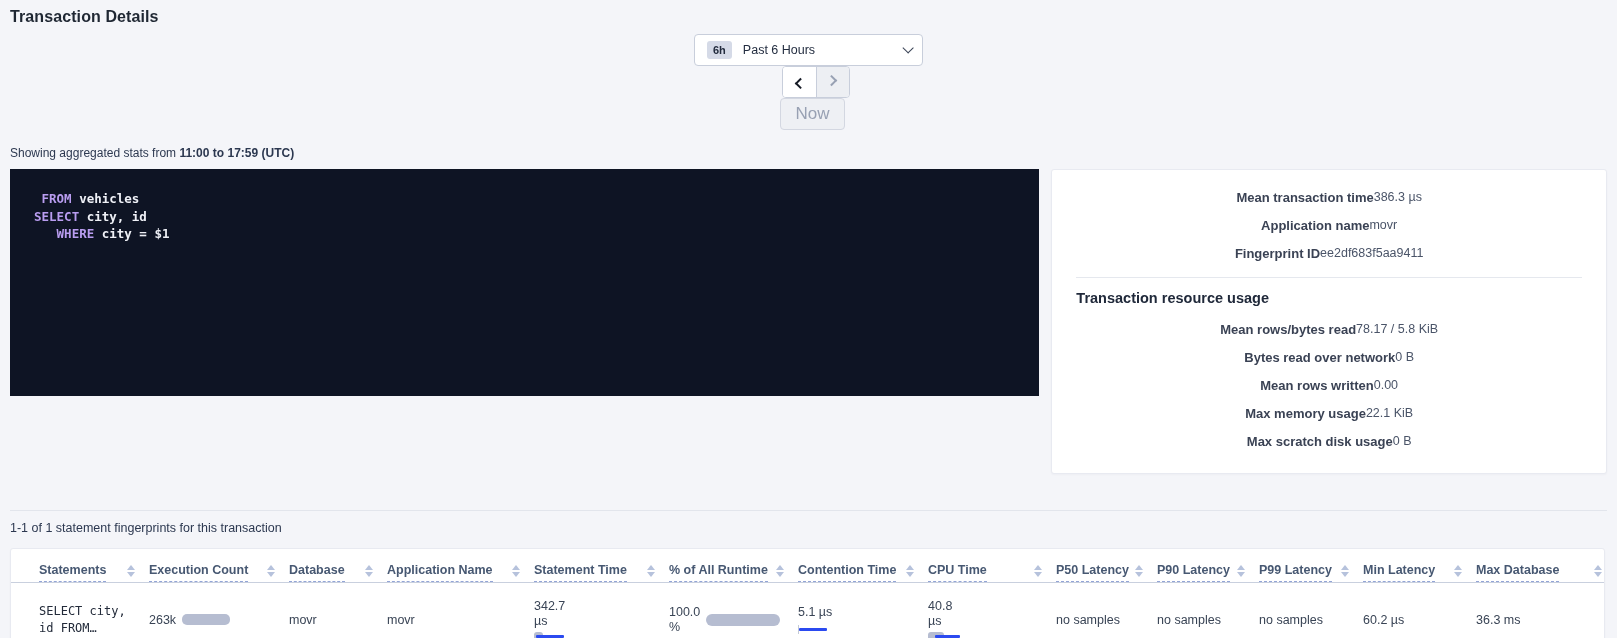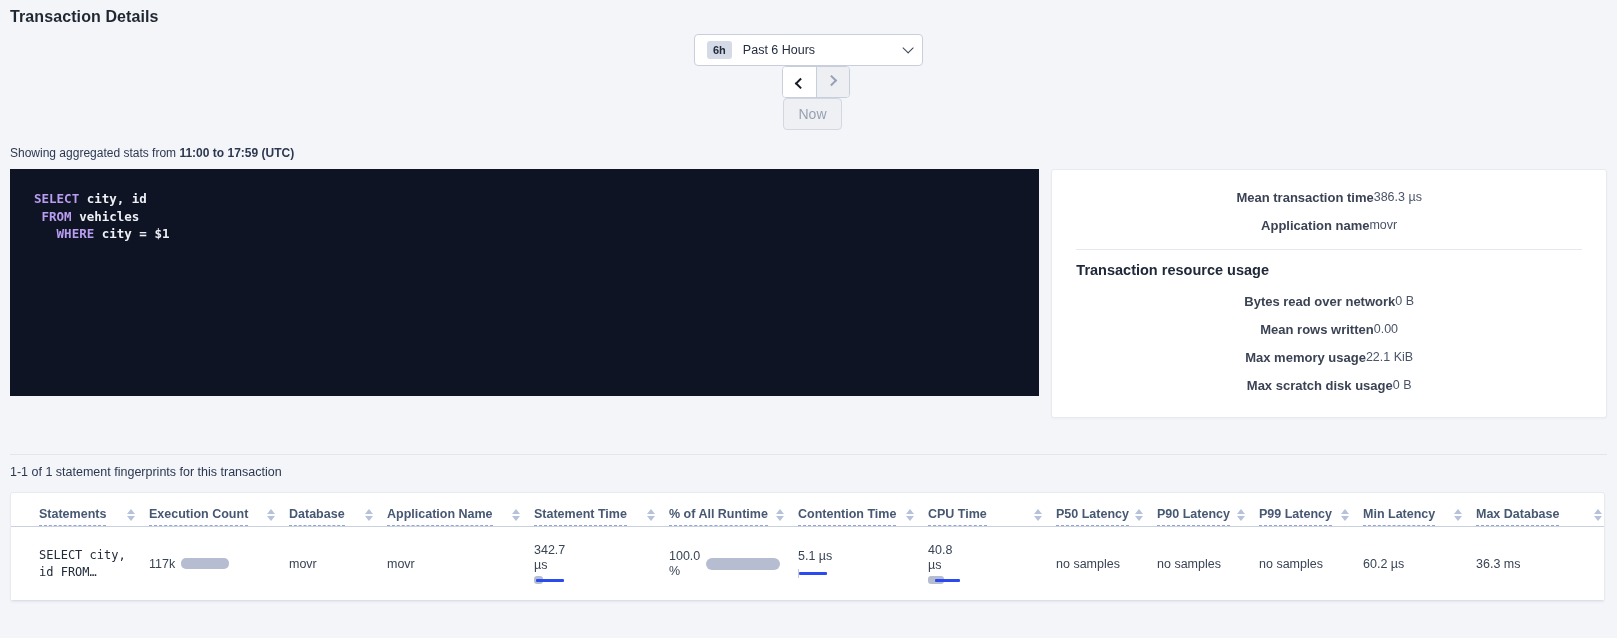--- a/index.html
+++ b/index.html
@@ -23,21 +23,21 @@
   .range-badge { background:#d5dae7; color:#232c3e; font-size:11px; font-weight:700; padding:3px 6px; border-radius:3px; }
   .range-label { font-size:12.5px; color:#242e41; }
   .chevron-down { margin-left:auto; width:8px; height:8px; border-right:1.5px solid #3a4356; border-bottom:1.5px solid #3a4356; transform:rotate(45deg) translateY(-3px); }
   .nav-group { display:flex; margin-left:14px; border:1px solid #c8cedb; border-radius:4px; overflow:hidden; height:32px; background:#fff; }
   .nav-btn { width:33px; display:flex; align-items:center; justify-content:center; background:#fff; cursor:pointer; border:none; }
   .nav-btn.disabled { background:#edeff3; border-left:1px solid #c8cedb; cursor:default; }
   .chev-left  { width:8px; height:8px; border-left:2.2px solid #161b26; border-bottom:2.2px solid #161b26; transform:rotate(45deg) translateX(2px); }
   .chev-right { width:8px; height:8px; border-left:2.2px solid #98a1b3; border-bottom:2.2px solid #98a1b3; transform:rotate(225deg) translateX(2px); }
   .now-btn {
     margin-left:8px; height:32px; padding:0 14px; background:#eef0f4; border:1px solid #d3d7e1; border-radius:4px;
-    color:#98a1b3; font-size:14px; display:flex; align-items:center; font-family:inherit;
+    color:#98a1b3; font-size:17px; display:flex; align-items:center; font-family:inherit;
   }
   .stats-line { margin-top:16px; font-size:12px; color:#2c3850; }
   .stats-line b { font-weight:700; }
 
   
   .main-row { display:flex; margin-top:9px; gap:12px; align-items:flex-start; }
   .sql-box {
     width:1030px; height:227px; background:#0e1424; padding:21px 24px;
     font-family:"DejaVu Sans Mono", "Liberation Mono", monospace;
     font-size:12.5px; line-height:17.5px; font-weight:700; color:#eef0f6;
@@ -113,36 +113,44 @@
       </button>
     </div>
     <button class="now-btn">Now</button>
   </div>
 
   <p class="stats-line"><span>Showing aggregated stats from </span><b>11:00 to 17:59 (UTC)</b></p>
 
   <div class="main-row">
 
     <div class="sql-box">
+      <div class="sql-line"><span class="kw"> FROM</span><span> vehicles</span></div>
       <div class="sql-line"><span class="kw">SELECT</span><span> city, id</span></div>
-      <div class="sql-line"><span class="kw"> FROM</span><span> vehicles</span></div>
       <div class="sql-line"><span class="kw">   WHERE</span><span> city = $1</span></div>
     </div>
 
     <aside class="summary-card">
       <div class="sum-row">
         <span class="sum-label">Mean transaction time</span>
         <span class="sum-value">386.3 µs</span>
       </div>
       <div class="sum-row">
         <span class="sum-label">Application name</span>
         <span class="sum-value">movr</span>
       </div>
+      <div class="sum-row">
+        <span class="sum-label">Fingerprint ID</span>
+        <span class="sum-value">ee2df683f5aa9411</span>
+      </div>
       <div class="sum-divider"></div>
       <h2 class="section-title">Transaction resource usage</h2>
+      <div class="sum-row">
+        <span class="sum-label">Mean rows/bytes read</span>
+        <span class="sum-value">78.17 / 5.8 KiB</span>
+      </div>
       <div class="sum-row">
         <span class="sum-label">Bytes read over network</span>
         <span class="sum-value">0 B</span>
       </div>
       <div class="sum-row">
         <span class="sum-label">Mean rows written</span>
         <span class="sum-value">0.00</span>
       </div>
       <div class="sum-row">
         <span class="sum-label">Max memory usage</span>
@@ -256,21 +264,21 @@
 
     <div class="trow">
       <div class="td c0">
         <div class="stmt-text">
           <div>SELECT city,</div>
           <div>id FROM…</div>
         </div>
       </div>
       <div class="td c1">
         <div class="flexcell">
-          <span>117k</span>
+          <span>263k</span>
           <span class="bar-gray exec-bar"></span>
         </div>
       </div>
       <div class="td c2">movr</div>
       <div class="td c3">movr</div>
       <div class="td c4">
         <div class="two-line">
           <div>342.7</div>
           <div>µs</div>
         </div>

